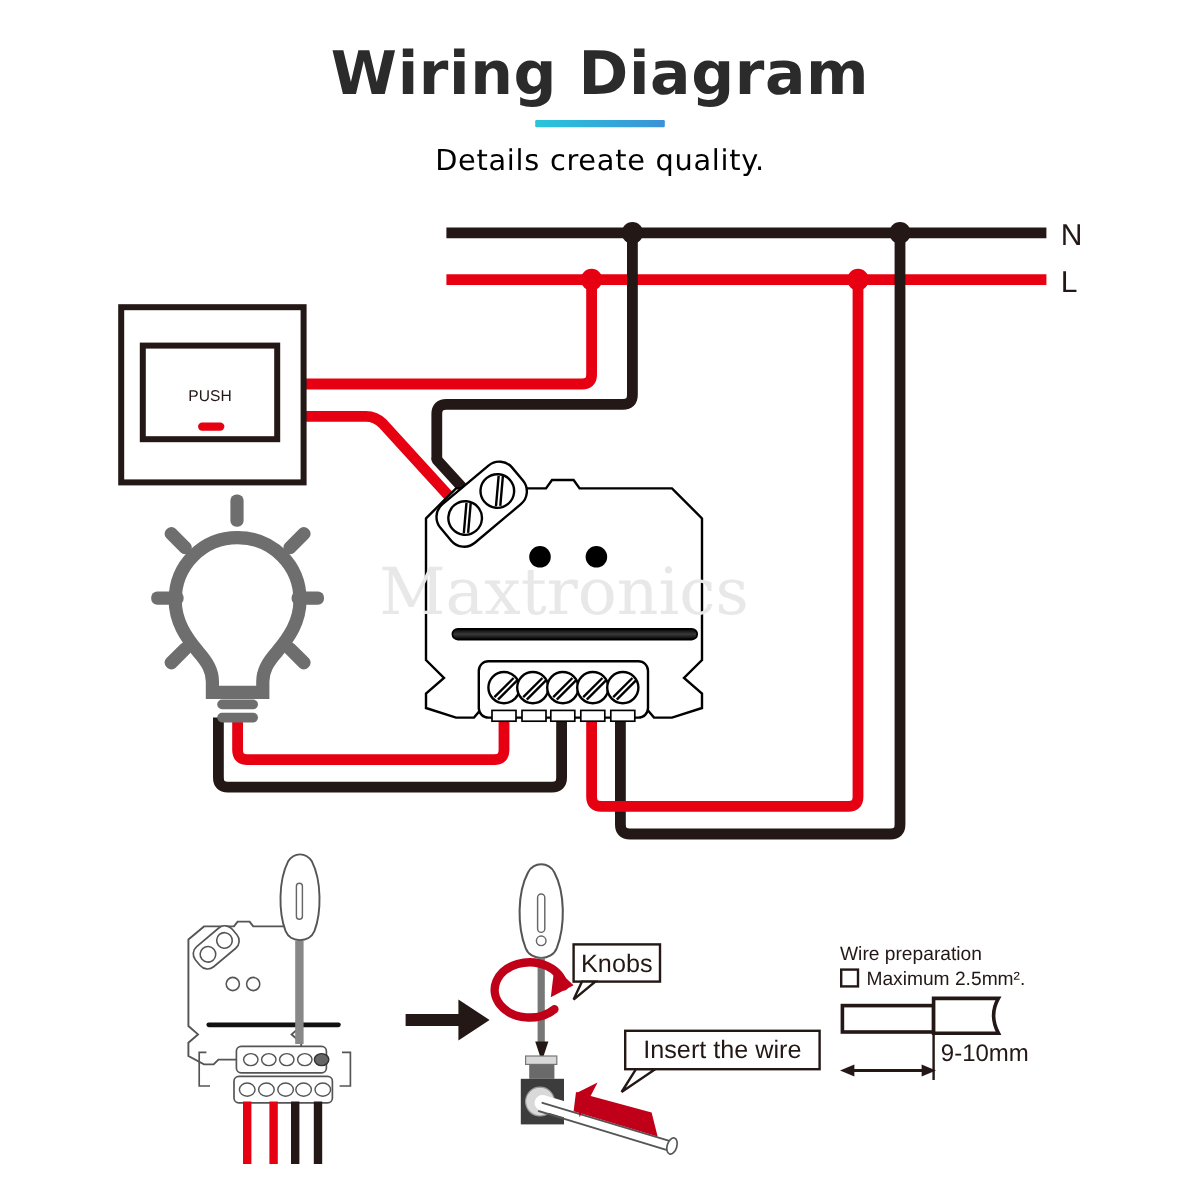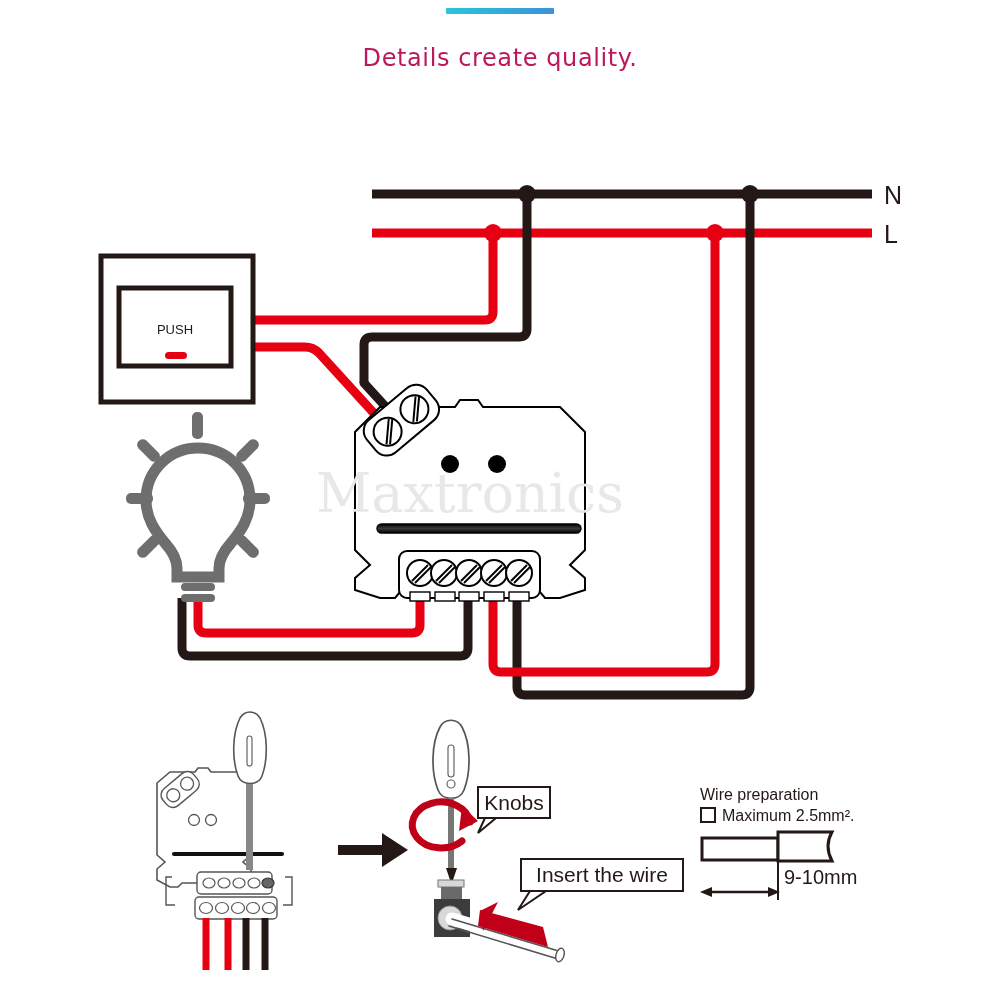--- a/index.html
+++ b/index.html
@@ -40,39 +40,40 @@
   #title-underline {
     width: 108px;
     height: 6px;
     margin: 8px auto 0 auto;
     border-radius: 1px;
     background: linear-gradient(90deg, #2ac5da 0%, #3b92d7 100%);
   }
   #page-subtitle {
     font-family: "DejaVu Sans", sans-serif;
     font-size: 24px;
-    color: #be185d;
-    margin: 30px 0 0 0;
+    color: #000000;
+    margin: 14px 0 0 0;
     letter-spacing: 0.6px;
   }
   #diagram-svg {
     position: absolute;
     left: 0;
     top: 0;
   }
   .lbl {
     font-family: "Liberation Sans", sans-serif;
   }
 </style>
 </head>
 <body>
 
 <div id="root">
 
   <div class="header">
+    <h1 id="page-title">Wiring Diagram</h1>
     <div id="title-underline"></div>
     <p id="page-subtitle">Details create quality.</p>
   </div>
 
   <svg id="diagram-svg" width="1000" height="998" viewBox="0 0 1000 998">
 
     <defs>
       <linearGradient id="slotgrad" x1="0" y1="0" x2="0" y2="1">
         <stop offset="0%" stop-color="#000000"></stop>
         <stop offset="50%" stop-color="#3a3a3a"></stop>

